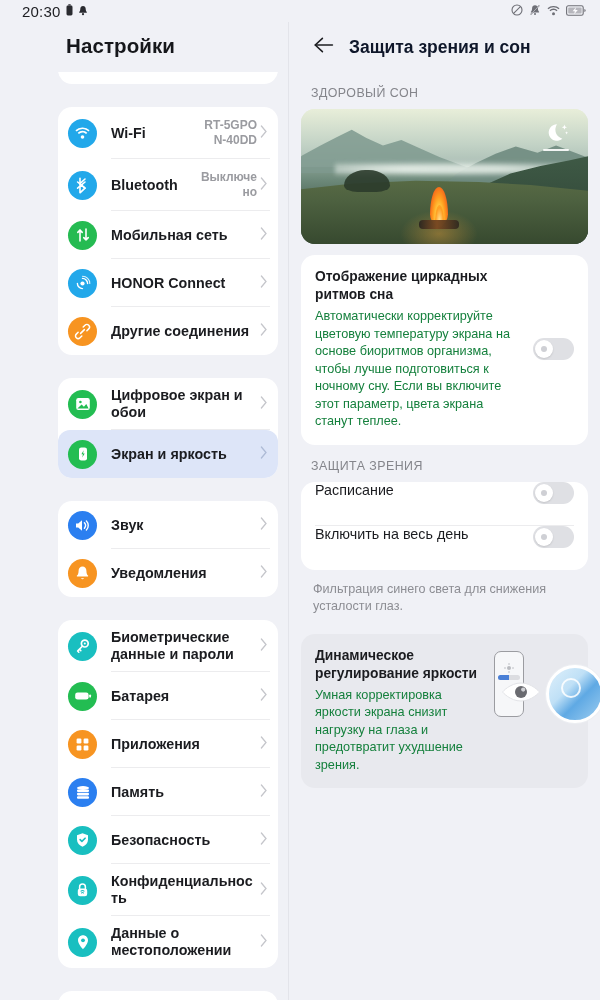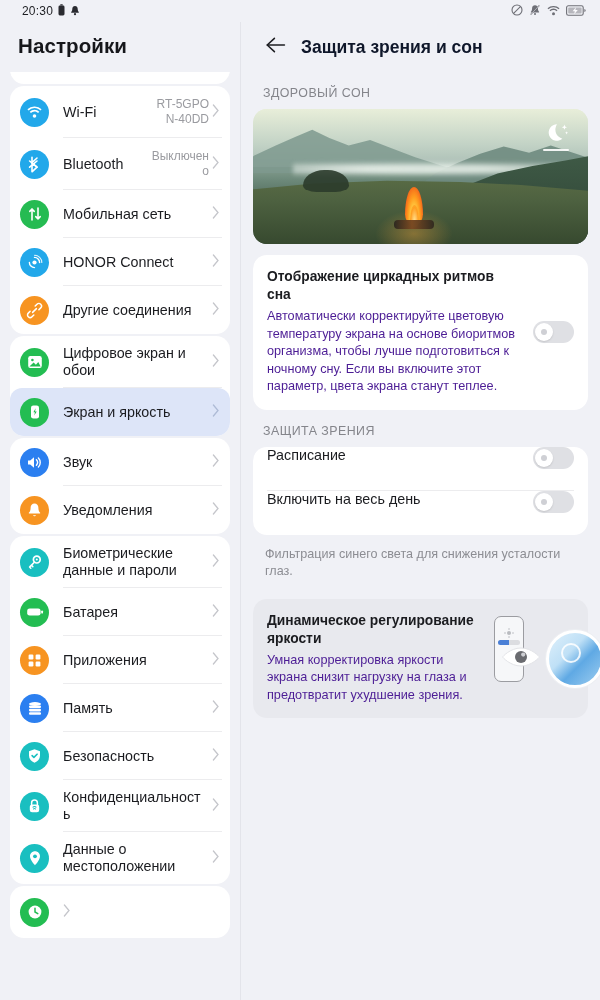--- a/index.html
+++ b/index.html
@@ -14,47 +14,48 @@
   
   .statusbar {
     height: 22px; flex: 0 0 22px;
     display: flex; align-items: center; justify-content: space-between;
     padding: 0 14px 0 22px;
     font-size: 11.5px; color: #23242a;
     background: #f0f1f6;
   }
   .sb-left { display: flex; align-items: center; gap: 5px; }
   .sb-right { display: flex; align-items: center; gap: 6px; }
-  .sb-time { font-size: 12px; letter-spacing: .2px; color: #1d1e22; }
+  .sb-time { font-size: 15px; letter-spacing: .2px; color: #1d1e22; }
   .ic { display: inline-block; vertical-align: middle; }
 
   
-  .split { flex: 1 1 auto; display: flex; min-height: 0; }
+  .split { flex: 1 1 auto; display: flex; min-height: 0; padding-left: 48px; }
 
   
   .left {
     width: 240px; flex: 0 0 240px;
     background: #f0f1f6;
     display: flex; flex-direction: column;
     min-height: 0;
   }
   .left-title {
     padding: 12px 0 14px 18px;
     font-size: 20.5px; font-weight: bold; color: #16171b;
     letter-spacing: .1px;
   }
   .left-scroll {
     flex: 1 1 auto; overflow: hidden; position: relative;
     padding: 0 10px 0 10px;
   }
   .card {
     background: #ffffff;
     border-radius: 14px;
-    margin-bottom: 2px;
+    margin-bottom: 23px;
     overflow: hidden;
+    font-weight: bold;
   }
   .card.clipped-top {
     border-top-left-radius: 0; border-top-right-radius: 0;
     margin-top: -14px;
     height: 26px;
   }
   .row {
     display: flex; align-items: center;
     min-height: 48px;
     padding: 0 8px 0 10px;
@@ -180,21 +181,21 @@
   .b-moon svg { display: block; }
   .b-moon-bar { width: 26px; height: 2px; background: rgba(255,255,255,.9); border-radius: 1px; margin: 4px 0 0 1px; }
 
   
   .rcard { background: #fff; border-radius: 14px; padding: 0; margin-top: 11px; }
   .rcard.gray { background: #e8e9ee; }
   .rcard-pad { padding: 13px 14px 14px 14px; }
   .rc-flex { display: flex; align-items: flex-start; }
   .rc-text { flex: 1 1 auto; min-width: 0; }
   .rc-title { font-size: 13.8px; font-weight: bold; color: #1b1c20; line-height: 18px; }
-  .rc-desc { font-size: 12.7px; color: #4c1d95; line-height: 17.5px; margin-top: 4px; }
+  .rc-desc { font-size: 12.7px; color: #15803d; line-height: 17.5px; margin-top: 4px; }
   .rc-toggle-wrap { flex: 0 0 auto; display: flex; align-items: center; align-self: center; padding-left: 12px; }
 
   .toggle {
     width: 41px; height: 22px; border-radius: 11px;
     background: #dfe0e4; position: relative; cursor: pointer; flex: 0 0 41px;
   }
   .toggle .knob {
     position: absolute; left: 2px; top: 2px;
     width: 18px; height: 18px; border-radius: 50%;
     background: #fff;

